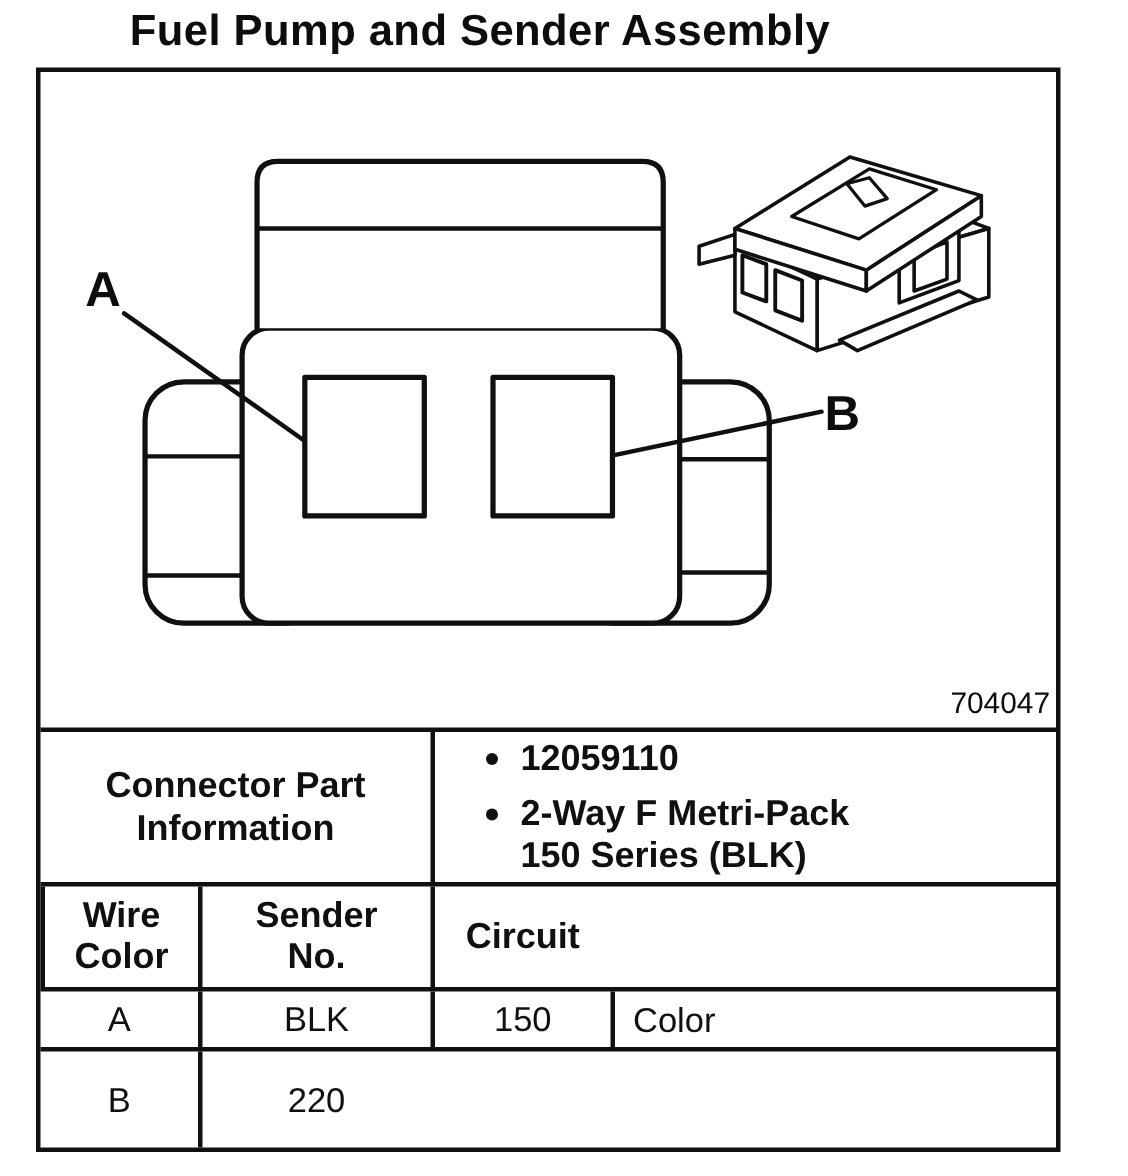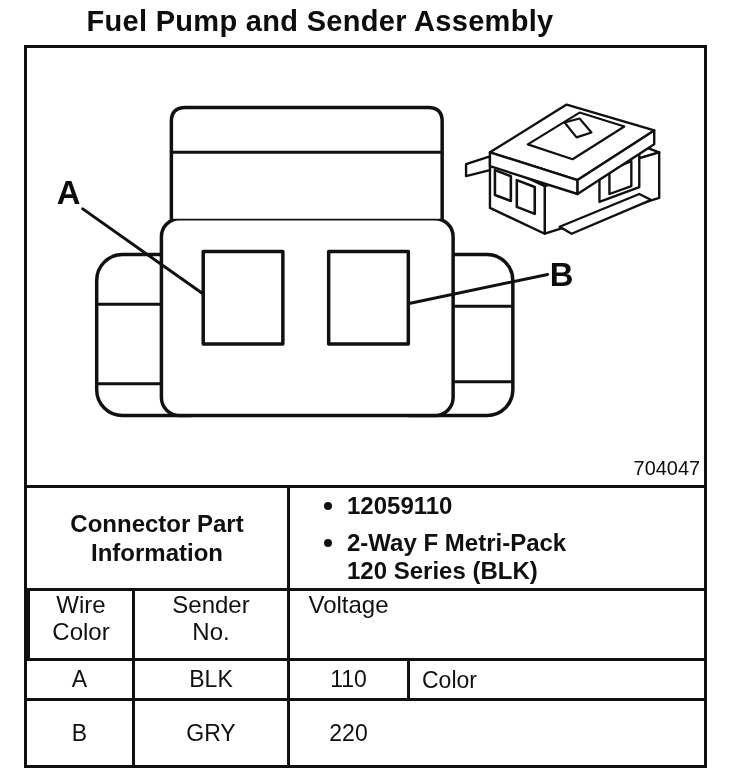--- a/index.html
+++ b/index.html
@@ -26,21 +26,21 @@
   .cell{box-sizing:border-box;display:flex;align-items:center;justify-content:center;overflow:hidden;}
   .bl{border-left:3px solid #101010;}
   .info-label{font-weight:700;font-size:24px;line-height:29px;text-align:center;}
   .info-label span{display:block;max-width:200px;}
   .bullets{
     flex-direction:column;align-items:flex-start;justify-content:flex-start;
     padding:4px 0 0 34px;gap:9px;font-weight:700;font-size:24px;line-height:28px;
   }
   .bullet-item{display:flex;align-items:flex-start;}
   .bullet-dot{width:8px;height:8px;border-radius:50%;background:#101010;margin:10px 15px 0 0;flex:none;}
-  .hcell{align-items:flex-start;padding-bottom:1px;font-weight:400;font-size:24px;line-height:27px;text-align:center;}
+  .hcell{align-items:center;padding-bottom:1px;font-weight:700;font-size:24px;line-height:27px;text-align:center;}
   .hcell .wrap-narrow{display:block;}
   .w70{max-width:72px;} .w84{max-width:86px;}
   .dcell{font-size:23px;}
   .fn-cell{justify-content:flex-start;padding-left:12px;text-align:left;line-height:28px;}
   .fn-cell span{display:block;max-width:220px;}
 </style>
 </head>
 <body>
 
 <div class="page-title">Fuel Pump and Sender Assembly</div>
@@ -97,46 +97,45 @@
     </div>
     <div class="cell bl bullets">
       <div class="bullet-item">
         <span class="bullet-dot"></span>
         <span>12059110</span>
       </div>
       <div class="bullet-item">
         <span class="bullet-dot"></span>
         <span>
           <span style="display:block">2-Way F Metri-Pack</span>
-          <span style="display:block">120 Series (BLK)</span>
+          <span style="display:block">150 Series (BLK)</span>
         </span>
       </div>
     </div>
   </div>
 
   <div class="grid-row hdr-row">
     <div class="cell hcell bl">
       <span class="wrap-narrow w70">Wire Color</span>
     </div>
     <div class="cell hcell bl">
       <span class="wrap-narrow w84">Sender No.</span>
     </div>
     <div class="cell hcell bl">
-      <span>Voltage</span>
+      <span>Circuit</span>
     </div>
   </div>
 
   <div class="grid-row data-row-a">
     <div class="cell dcell">A</div>
     <div class="cell dcell bl">BLK</div>
-    <div class="cell dcell bl">110</div>
+    <div class="cell dcell bl">150</div>
     <div class="cell dcell bl fn-cell">
       <span>Color</span>
     </div>
   </div>
 
   <div class="grid-row data-row-b">
     <div class="cell dcell">B</div>
-    <div class="cell dcell bl">GRY</div>
     <div class="cell dcell bl">220</div>
   </div>
 
 </div>
 
 </body></html>

